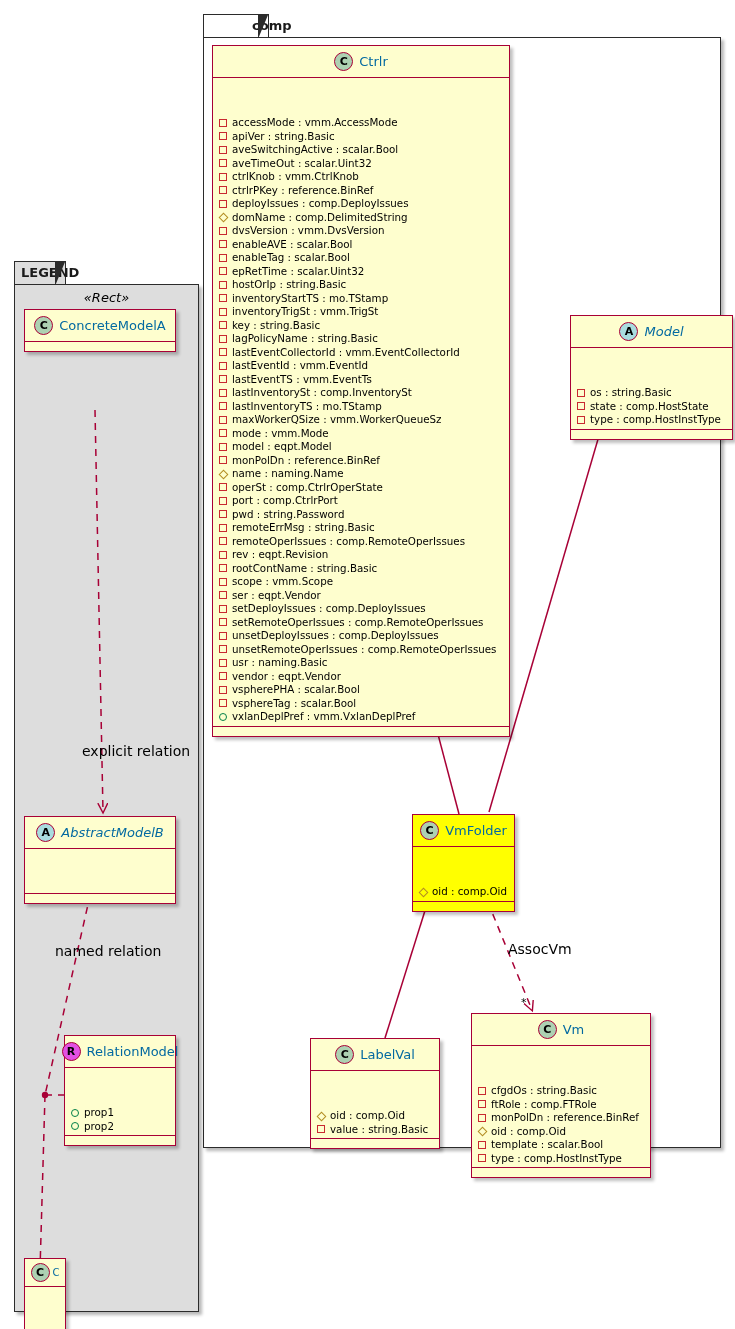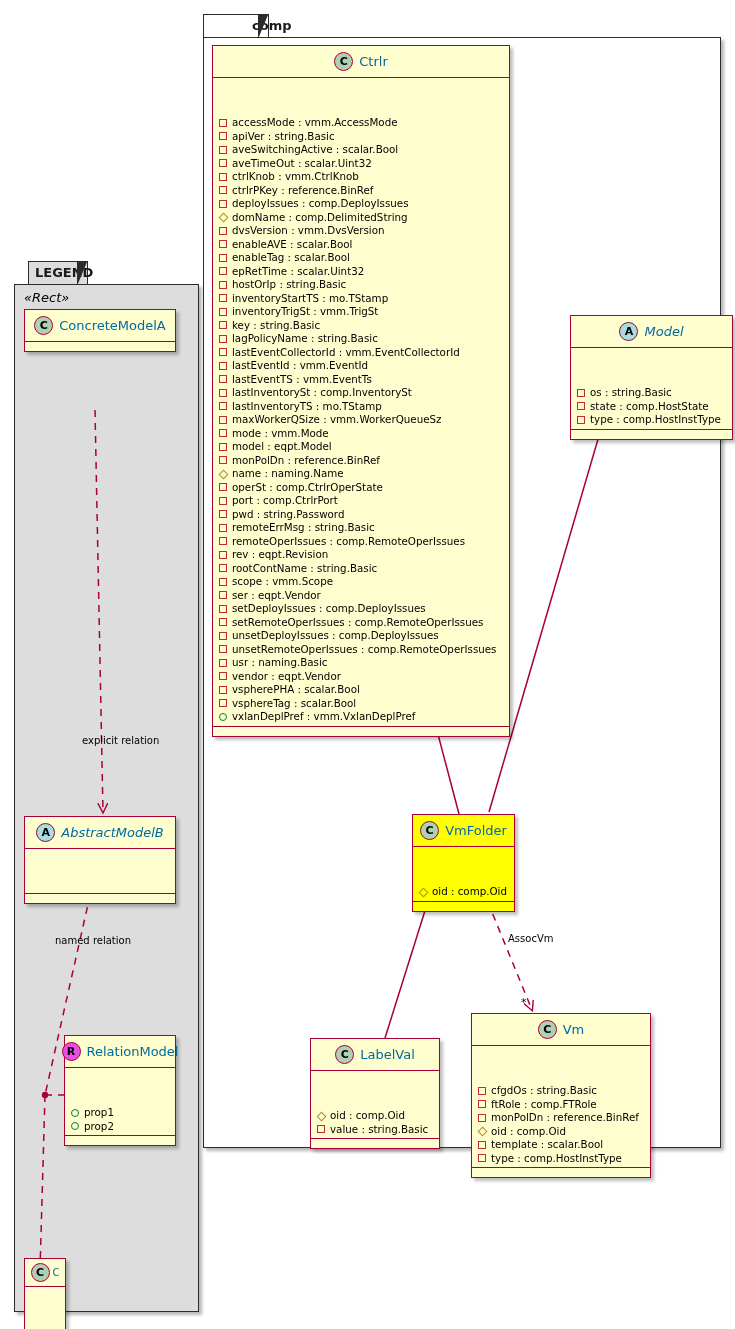--- a/index.html
+++ b/index.html
@@ -88,21 +88,21 @@
     gap: 6px;
   }
   .cls-title {
     font-size: 13px;
     color: #0369a1;
   }
   .cls-title.italic { font-style: italic; }
   .cls-title.tiny { font-size: 10px; }
   .stereo {
     display: block;
-    text-align: left;
+    text-align: center;
     font-size: 13px;
     font-style: italic;
     color: #000000;
     margin-bottom: 3px;
   }
   .badge {
     display: inline-flex;
     width: 17px; height: 17px;
     border-radius: 50%;
     align-items: center;
@@ -174,43 +174,44 @@
     width: 0; height: 0;
     border-left: 4.5px solid transparent;
     border-right: 4.5px solid transparent;
     border-bottom: 7.5px solid transparent;
   }
   .vis.prot svg { position: absolute; left: 0; top: 0.5px; }
 
   
   .edge-label {
     position: absolute;
-    font-size: 10px;
+    font-size: 14px;
     color: #000000;
     white-space: nowrap;
+    margin-top: 8px;
   }
   .mult-label {
     position: absolute;
     font-size: 11px;
     color: #000000;
     white-space: nowrap;
   }
 </style>
 </head>
 <body>
 
 <div id="canvas">
 
   <div class="pkg-tab" style="left:203px; top:14px; width:58px; height:24px;padding-left:48px;">
     <span>comp</span>
     <span class="pkg-tab-inner-corner"></span>
   </div>
   <div class="pkg-body" style="left:203px; top:37px; width:518px; height:1111px;"></div>
 
-  <div class="pkg-tab grey" style="left:28px; top:261px; width:60px; height:24px;">
+  <div class="pkg-tab grey" style="left:14px; top:261px; width:52px; height:24px;">
     <span>LEGEND</span>
     <span class="pkg-tab-inner-corner"></span>
   </div>
   <div class="pkg-body grey" style="left:14px; top:284px; width:185px; height:1028px;"></div>
 
   <svg class="edges" viewBox="0 0 735 1329">
     <defs>
       <marker id="openArrow" markerWidth="12" markerHeight="12" refX="9" refY="5" orient="auto" markerUnits="userSpaceOnUse">
         <path d="M0,0 L10,5 L0,10" fill="none" stroke="#A80036" stroke-width="1.4"></path>
       </marker>

